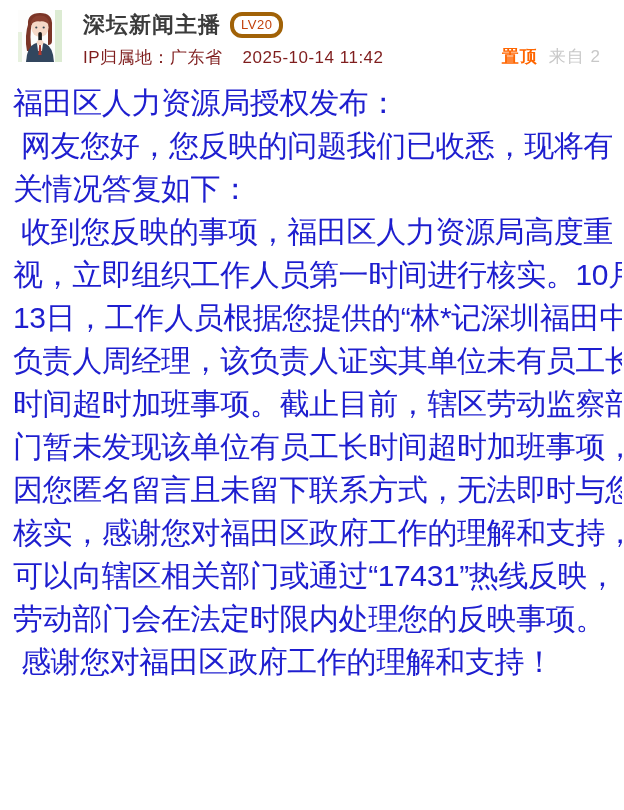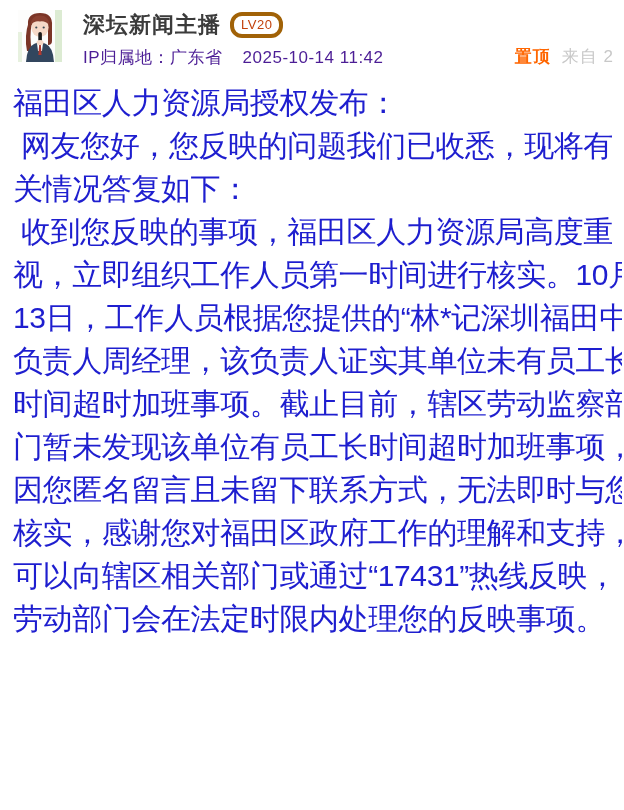--- a/index.html
+++ b/index.html
@@ -5,38 +5,38 @@
   * { margin: 0; padding: 0; box-sizing: border-box; }
   html, body {
     width: 624px; height: 810px;
     background: #ffffff;
     font-family: "Liberation Sans", sans-serif;
     overflow: hidden;
   }
   .post-card { position: relative; width: 624px; height: 810px; background: #fff; }
 
   
-  .header { position: absolute; top: 0; left: 0; right: 0; height: 76px; }
+  .header { position: absolute; top: 0; left: 0; right: 13px; height: 76px; }
   .avatar {
     position: absolute; left: 18px; top: 10px;
     width: 44px; height: 52px; overflow: hidden;
   }
   .user-info { position: absolute; left: 83px; top: 12px; }
   .name-row { display: flex; align-items: center; }
   .username {
     font-size: 22px; font-weight: 700; color: #3b3b3b;
     letter-spacing: 1px; line-height: 26px;
   }
   .level-badge {
     margin-left: 9px;
     border: 4px solid #a16207; color: #c2410c;
     border-radius: 12px; font-size: 13px; line-height: 16px;
     padding: 1px 7px; font-weight: 400; letter-spacing: 0.5px;
   }
-  .meta-row { margin-top: 8px; font-size: 17px; color: #4c1d95; letter-spacing: 0.5px; }
+  .meta-row { margin-top: 8px; font-size: 17px; color: #7f1d1d; letter-spacing: 0.5px; }
   .timestamp { margin-left: 20px; }
   .top-right {
     position: absolute; right: 10px; top: 17px;
     display: flex; align-items: center; font-size: 17px; margin-top: 28px;
   }
   .pinned { color: #ff6600; font-weight: 700; letter-spacing: 1px; }
   .from-label { color: #c8c8c8; margin-left: 11px; letter-spacing: 1px; }
 
   
   .post-body {
@@ -96,15 +96,16 @@
     <div class="line"> 收到您反映的事项，福田区人力资源局高度重</div>
     <div class="line">视，立即组织工作人员第一时间进行核实。10月</div>
     <div class="line">13日，工作人员根据您提供的“林*记深圳福田中</div>
     <div class="line">负责人周经理，该负责人证实其单位未有员工长</div>
     <div class="line">时间超时加班事项。截止目前，辖区劳动监察部</div>
     <div class="line">门暂未发现该单位有员工长时间超时加班事项，</div>
     <div class="line">因您匿名留言且未留下联系方式，无法即时与您</div>
     <div class="line">核实，感谢您对福田区政府工作的理解和支持，</div>
     <div class="line">可以向辖区相关部门或通过“17431”热线反映，</div>
     <div class="line">劳动部门会在法定时限内处理您的反映事项。</div>
+    <div class="line"> 感谢您对福田区政府工作的理解和支持！</div>
   </div>
 
 </div>
 
 </body></html>

